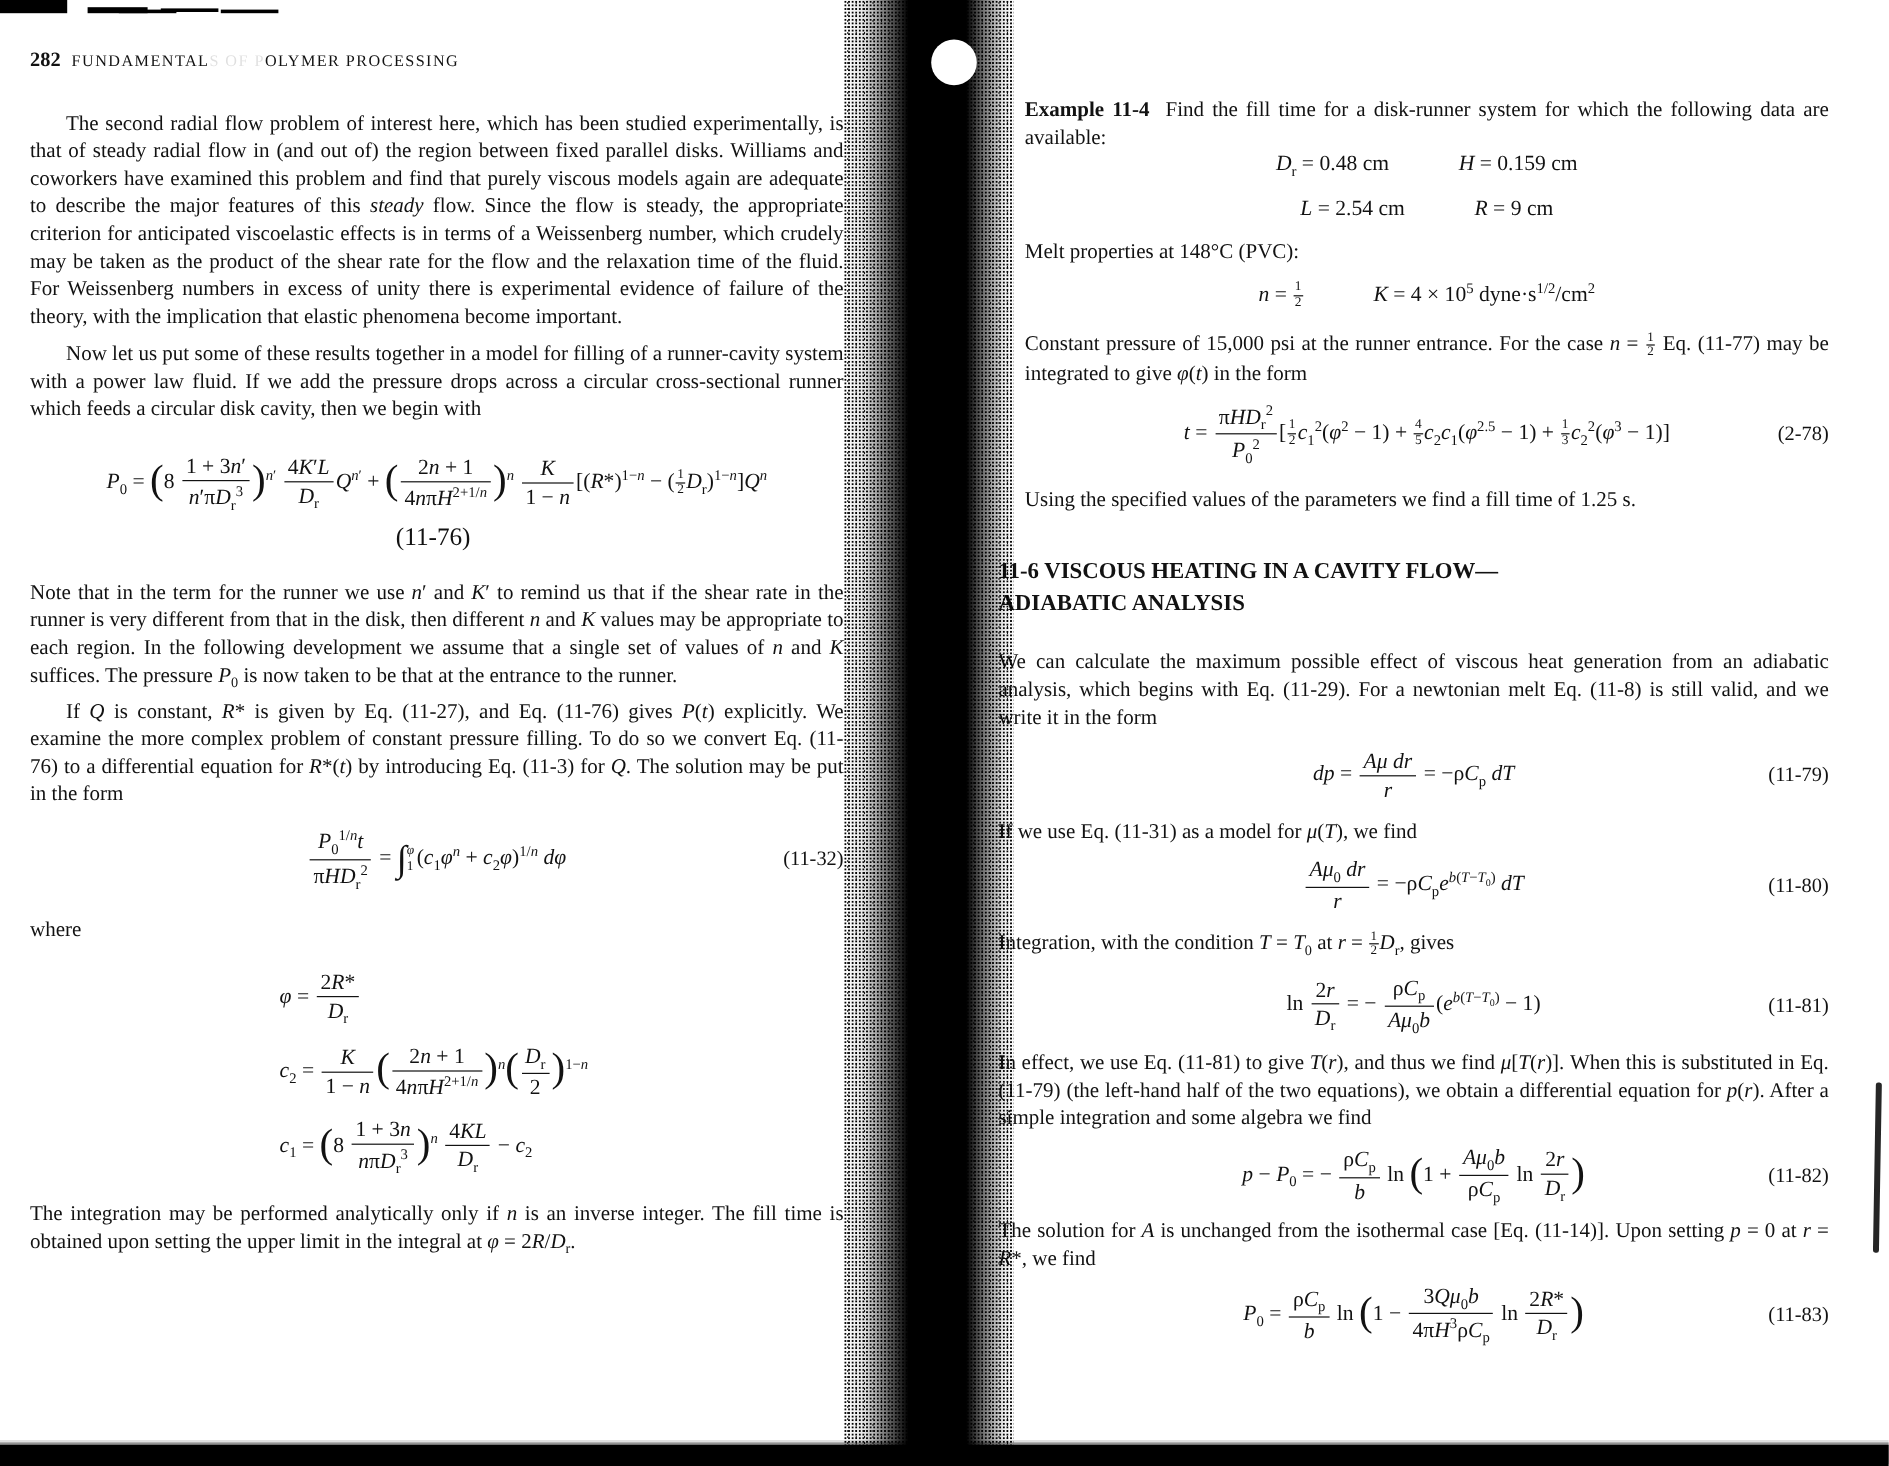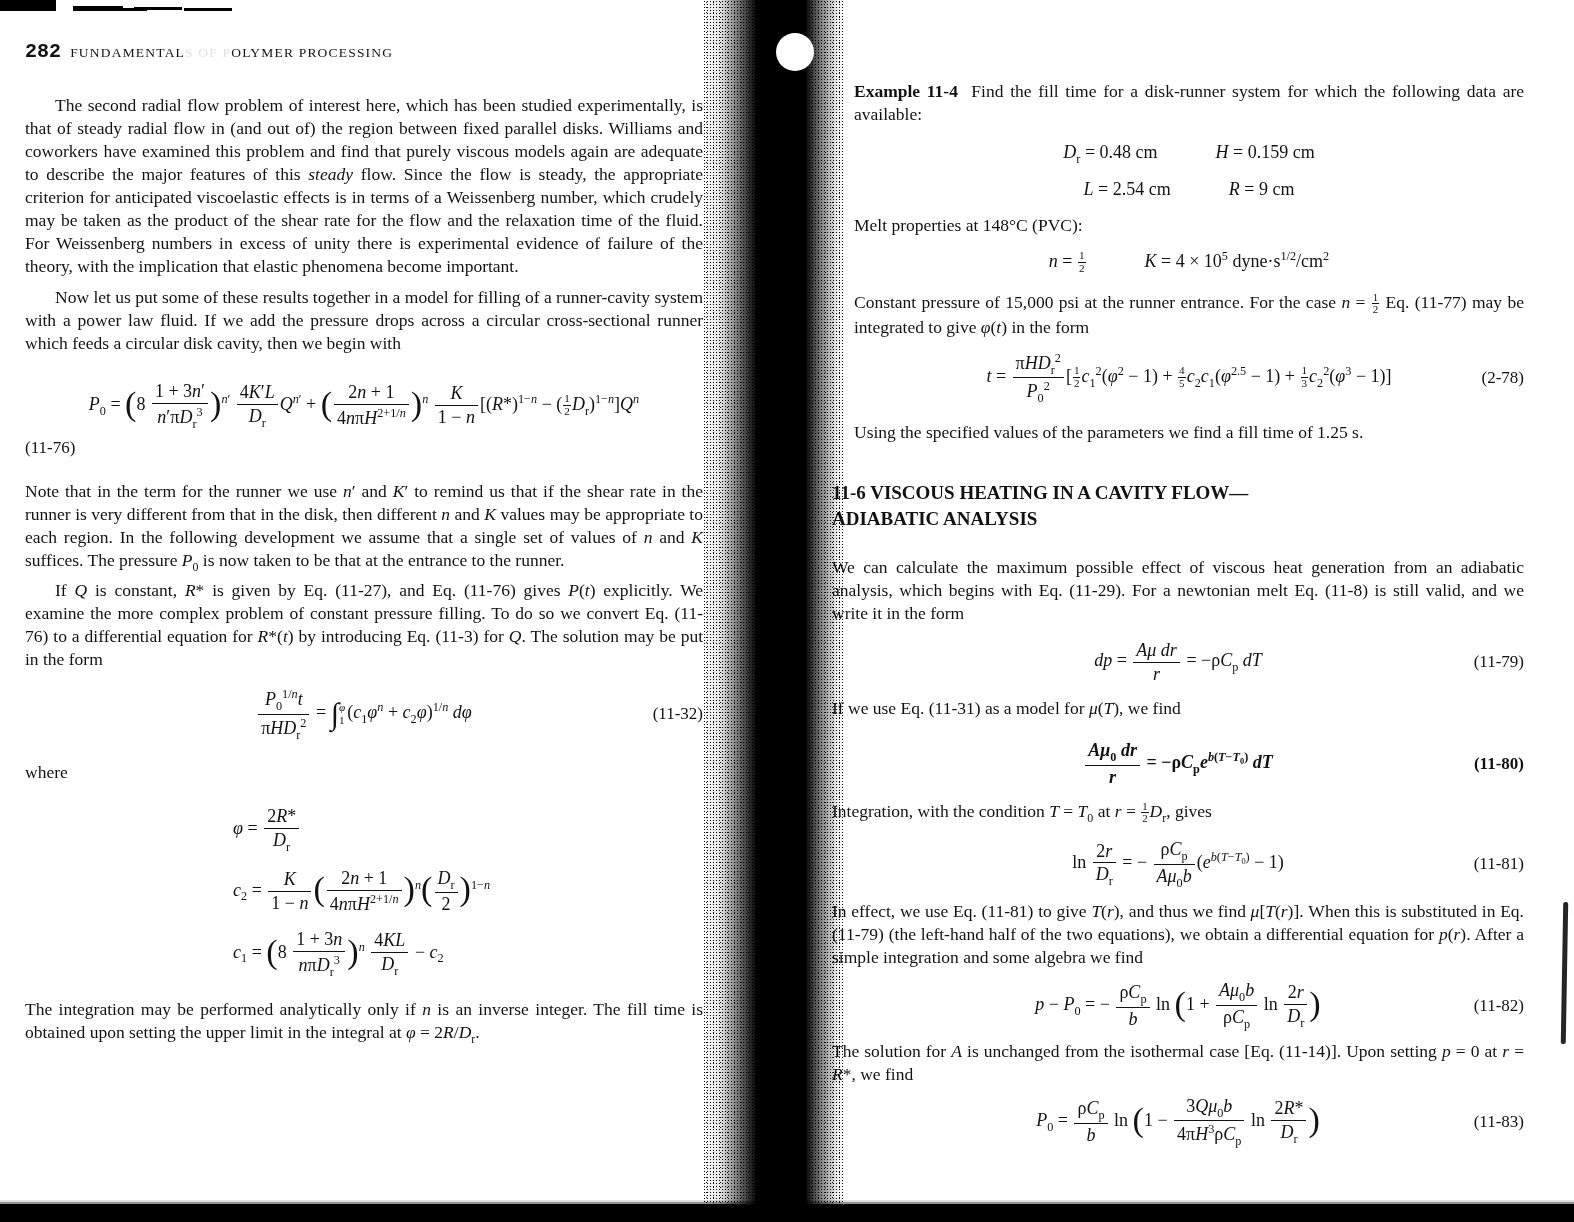--- a/index.html
+++ b/index.html
@@ -7,30 +7,30 @@
     width:1574px;height:1222px;position:relative;overflow:hidden;
     background:#ffffff;color:#121212;
     font-family:"Liberation Serif","DejaVu Serif",serif;
     -webkit-font-smoothing:antialiased;
   }
   .page{position:absolute;}
   #left-page{left:25px;top:40px;width:678px;}
   #right-page{left:832px;top:55px;width:692px;}
 
   .runhead{font-size:13.5px;letter-spacing:1.2px;white-space:nowrap;}
-  .runhead b{font-size:20px;letter-spacing:0;font-family:Liberation Mono, monospace;}
+  .runhead b{font-size:17px;letter-spacing:0;}
   #right-page .runhead{text-align:right;}
   .fade{opacity:.13;}
 
   p.body{font-size:17.5px;line-height:23px;text-align:justify;margin:0;}
   p.ind{text-indent:30px;}
 
   .eqrow{position:relative;text-align:center;font-size:18px;}
   .eqnum{position:absolute;right:0;top:50%;transform:translateY(-50%);font-size:17px;}
-  .eqnum-below{text-align:left;font-size:17px;padding-right:6px;margin-top:8px;}
+  .eqnum-below{text-align:center;font-size:21px;padding-right:6px;margin-top:8px;}
 
   
   i{font-style:italic;}
   sup{font-size:68%;}
   sub{font-size:68%;}
   .fr{display:inline-block;vertical-align:middle;text-align:center;line-height:1.15;margin:0 2px;}
   .fr .nu{display:block;border-bottom:1.4px solid #121212;padding:0 3px 1px;}
   .fr .de{display:block;padding:1px 3px 0;}
   .bg{font-size:190%;font-weight:400;vertical-align:middle;line-height:0;position:relative;top:-2px;}
   .vf{display:inline-block;vertical-align:middle;font-size:62%;text-align:center;line-height:1.05;margin:0 1px;}
@@ -105,21 +105,21 @@
     <div class="eq"><i>c</i><sub>1</sub> = <span class="bg">(</span>8 <span class="fr"><span class="nu">1 + 3<i>n</i></span><span class="de"><i>n</i>π<i>D</i><sub>r</sub><sup>3</sup></span></span><span class="bg">)</span><sup><i>n</i></sup> <span class="fr"><span class="nu">4<i>KL</i></span><span class="de"><i>D</i><sub>r</sub></span></span> − <i>c</i><sub>2</sub></div>
   </div>
 
   <p class="body" style="margin-top:20px;">The integration may be performed analytically only if <i>n</i> is an inverse integer. The fill time is obtained upon setting the upper limit in the integral at <i>φ</i> = 2<i>R</i>/<i>D</i><sub>r</sub>.</p>
 </div>
 
 <div class="page" id="right-page">
 
   <div class="example">
     <p class="body" style="margin-top:25px;"><b>Example 11-4</b>&nbsp; Find the fill time for a disk-runner system for which the following data are available:</p>
-    <div class="ctr" style="margin-top:16px;"><i>D</i><sub>r</sub> = 0.48 cm<span class="gap"></span><i>H</i> = 0.159 cm</div>
+    <div class="ctr" style="margin-top:0;"><i>D</i><sub>r</sub> = 0.48 cm<span class="gap"></span><i>H</i> = 0.159 cm</div>
     <div class="ctr" style="margin-top:12px;"><i>L</i> = 2.54 cm<span class="gap"></span><i>R</i> = 9 cm</div>
     <p class="body" style="margin-top:14px;">Melt properties at 148°C (PVC):</p>
     <div class="ctr" style="margin-top:12px;"><i>n</i> = <span class="vf"><span class="vn">1</span><span class="vd">2</span></span><span class="gap"></span><i>K</i> = 4 × 10<sup>5</sup> dyne·s<sup>1/2</sup>/cm<sup>2</sup></div>
     <p class="body" style="margin-top:16px;">Constant pressure of 15,000 psi at the runner entrance. For the case <i>n</i> = <span class="vf"><span class="vn">1</span><span class="vd">2</span></span> Eq. (11-77) may be integrated to give <i>φ</i>(<i>t</i>) in the form</p>
     <div class="eqrow" style="margin-top:12px;">
       <span><i>t</i> = <span class="fr"><span class="nu">π<i>HD</i><sub>r</sub><sup>2</sup></span><span class="de"><i>P</i><sub>0</sub><sup>2</sup></span></span>[<span class="vf"><span class="vn">1</span><span class="vd">2</span></span><i>c</i><sub>1</sub><sup>2</sup>(<i>φ</i><sup>2</sup> − 1) + <span class="vf"><span class="vn">4</span><span class="vd">5</span></span><i>c</i><sub>2</sub><i>c</i><sub>1</sub>(<i>φ</i><sup>2.5</sup> − 1) + <span class="vf"><span class="vn">1</span><span class="vd">3</span></span><i>c</i><sub>2</sub><sup>2</sup>(<i>φ</i><sup>3</sup> − 1)]</span>
       <span class="eqnum">(2-78)</span>
     </div>
     <p class="body" style="margin-top:16px;">Using the specified values of the parameters we find a fill time of 1.25 s.</p>
   </div>
@@ -129,21 +129,21 @@
 
   <p class="body" style="margin-top:24px;">We can calculate the maximum possible effect of viscous heat generation from an adiabatic analysis, which begins with Eq. (11-29). For a newtonian melt Eq. (11-8) is still valid, and we write it in the form</p>
 
   <div class="eqrow" style="margin-top:15px;">
     <span><i>dp</i> = <span class="fr"><span class="nu"><i>Aμ dr</i></span><span class="de"><i>r</i></span></span> = −ρ<i>C</i><sub>p</sub> <i>dT</i></span>
     <span class="eqnum">(11-79)</span>
   </div>
 
   <p class="body" style="margin-top:13px;">If we use Eq. (11-31) as a model for <i>μ</i>(<i>T</i>), we find</p>
 
-  <div class="eqrow" style="margin-top:20px;font-weight:bold;">
+  <div class="eqrow" style="margin-top:10px;">
     <span><span class="fr"><span class="nu"><i>Aμ</i><sub>0</sub> <i>dr</i></span><span class="de"><i>r</i></span></span> = −ρ<i>C</i><sub>p</sub><i>e</i><sup><i>b</i>(<i>T</i>−<i>T</i><sub>0</sub>)</sup> <i>dT</i></span>
     <span class="eqnum">(11-80)</span>
   </div>
 
   <p class="body" style="margin-top:12px;">Integration, with the condition <i>T</i> = <i>T</i><sub>0</sub> at <i>r</i> = <span class="vf"><span class="vn">1</span><span class="vd">2</span></span><i>D</i><sub>r</sub>, gives</p>
 
   <div class="eqrow" style="margin-top:10px;">
     <span>ln <span class="fr"><span class="nu">2<i>r</i></span><span class="de"><i>D</i><sub>r</sub></span></span> = − <span class="fr"><span class="nu">ρ<i>C</i><sub>p</sub></span><span class="de"><i>Aμ</i><sub>0</sub><i>b</i></span></span>(<i>e</i><sup><i>b</i>(<i>T</i>−<i>T</i><sub>0</sub>)</sup> − 1)</span>
     <span class="eqnum">(11-81)</span>
   </div>

